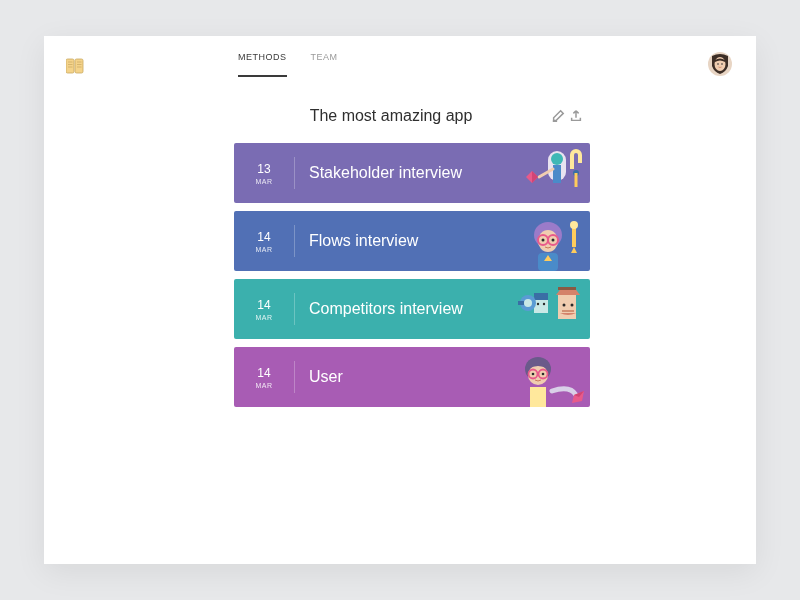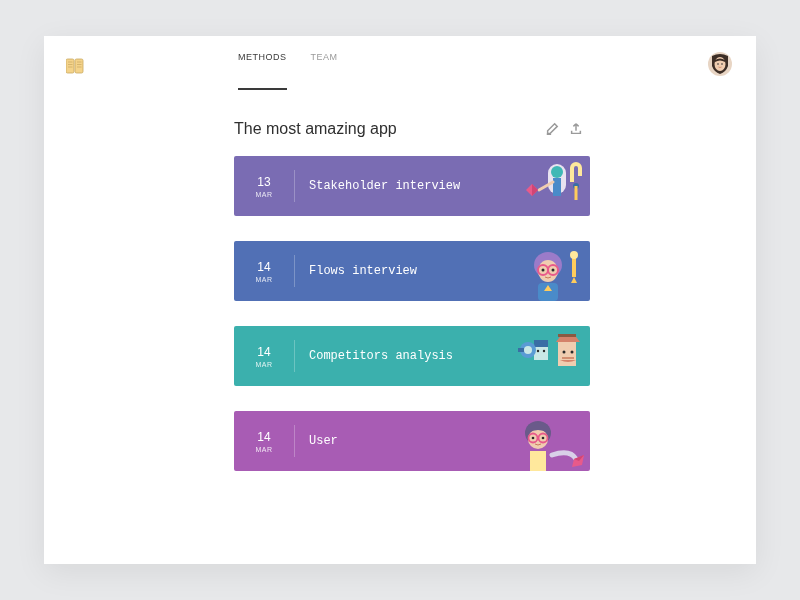--- a/index.html
+++ b/index.html
@@ -3,36 +3,36 @@
 <meta charset="utf-8">
 <style>
 * { margin:0; padding:0; box-sizing:border-box; font-family: 'Segoe UI', -apple-system, sans-serif; }
 body { background:#e7e8ea; width:800px; height:600px; display:flex; align-items:center; justify-content:center; }
 .app-window { width:712px; height:528px; background:#fff; box-shadow:0 8px 30px rgba(0,0,0,.07); position:relative; overflow:hidden;}
 .topbar { display:flex; align-items:center; padding:16px 24px 0 24px; position:relative;}
 .logo {
   width:18px; height:16px; position:absolute; left:22px; top:22px;
 }
 .nav { margin-left:170px; display:flex; gap:24px; }
-.nav-item { font-size:9px; letter-spacing:.5px; color:#9a9a9a; text-transform:uppercase; padding-bottom:26px; cursor:pointer;}
+.nav-item { font-size:9px; letter-spacing:.5px; color:#9a9a9a; text-transform:uppercase; padding-bottom:13px; cursor:pointer;}
 .nav-item.active { color:#3a3a3a; border-bottom:2px solid #3a3a3a;}
 .avatar { position:absolute; right:24px; top:16px; width:24px; height:24px; border-radius:50%; overflow:hidden;}
 .avatar svg{width:100%;height:100%;}
 .content { padding:30px 0 0 190px; width:540px;}
-.page-head { display:flex; align-items:center; gap:8px; margin-bottom:18px;}
+.page-head { display:flex; align-items:center; gap:2px; margin-bottom:18px;text-align:center;}
 .page-title { font-size:16px; color:#2f2f2f; font-weight:500; flex:1;}
 .icon-btn { width:16px; height:16px; color:#9a9a9a; cursor:pointer; display:flex; align-items:center; justify-content:center;}
 .icon-btn svg{width:14px;height:14px;stroke:currentColor;fill:none;stroke-width:1.7;}
-.cards { display:flex; flex-direction:column; gap:25px; width:356px;}
+.cards { display:flex; flex-direction:column; gap:8px; width:356px;}
 .card { height:60px; border-radius:2px; display:flex; align-items:center; color:#fff; position:relative; overflow:hidden; cursor:pointer;}
 .card-date { width:60px; text-align:center;}
 .card-date .day{font-size:12px; font-weight:500;}
 .card-date .mon{font-size:7px; letter-spacing:.5px; opacity:.85; margin-top:2px; text-transform:uppercase;}
 .card-sep { width:1px; height:32px; background:rgba(255,255,255,.25); margin-right:14px;}
-.card-title { font-size:12px; font-weight:400;font-family:Liberation Mono, monospace;}
+.card-title { font-size:16px; font-weight:400;}
 .illus { position:absolute; right:0; top:0; bottom:0; width:110px;}
 .illus svg{width:100%;height:100%;}
 .c-purple{background:#7a6cb3;}
 .c-blue{background:#5170b5;}
 .c-teal{background:#3bb0ad;}
 .c-magenta{background:#a85cb4;}
 </style>
 </head>
 <body>
 
@@ -124,21 +124,21 @@
               <circle cx="94" cy="14" r="4" fill="#ffe89c"></circle>
               <path d="M94 36 l-3 6 l6 0 z" fill="#ffcc5c"></path>
             </svg></div>
         </div>
         <div class="card c-teal">
     <div class="card-date">
       <div class="day">14</div>
       <div class="mon">MAR</div>
     </div>
     <div class="card-sep"></div>
-    <div class="card-title">Competitors analysis</div>
+    <div class="card-title">Competitors interview</div>
     <div class="illus"><svg viewBox="0 0 110 60">
               <rect x="54" y="14" width="14" height="20" fill="#c9e8e6"></rect>
               <rect x="54" y="14" width="14" height="7" fill="#3a6ea5"></rect>
               <circle cx="58" cy="25" r="1.2" fill="#2a2a2a"></circle>
               <circle cx="64" cy="25" r="1.2" fill="#2a2a2a"></circle>
               <circle cx="48" cy="24" r="8" fill="#5a9bd4"></circle>
               <circle cx="48" cy="24" r="4" fill="#c9e8e6"></circle>
               <rect x="38" y="22" width="6" height="4" fill="#3a6ea5"></rect>
               <rect x="78" y="16" width="18" height="24" fill="#f0cdb0"></rect>
               <path d="M76 16 L100 16 L94 8 L82 8 Z" fill="#d4826a"></path>

